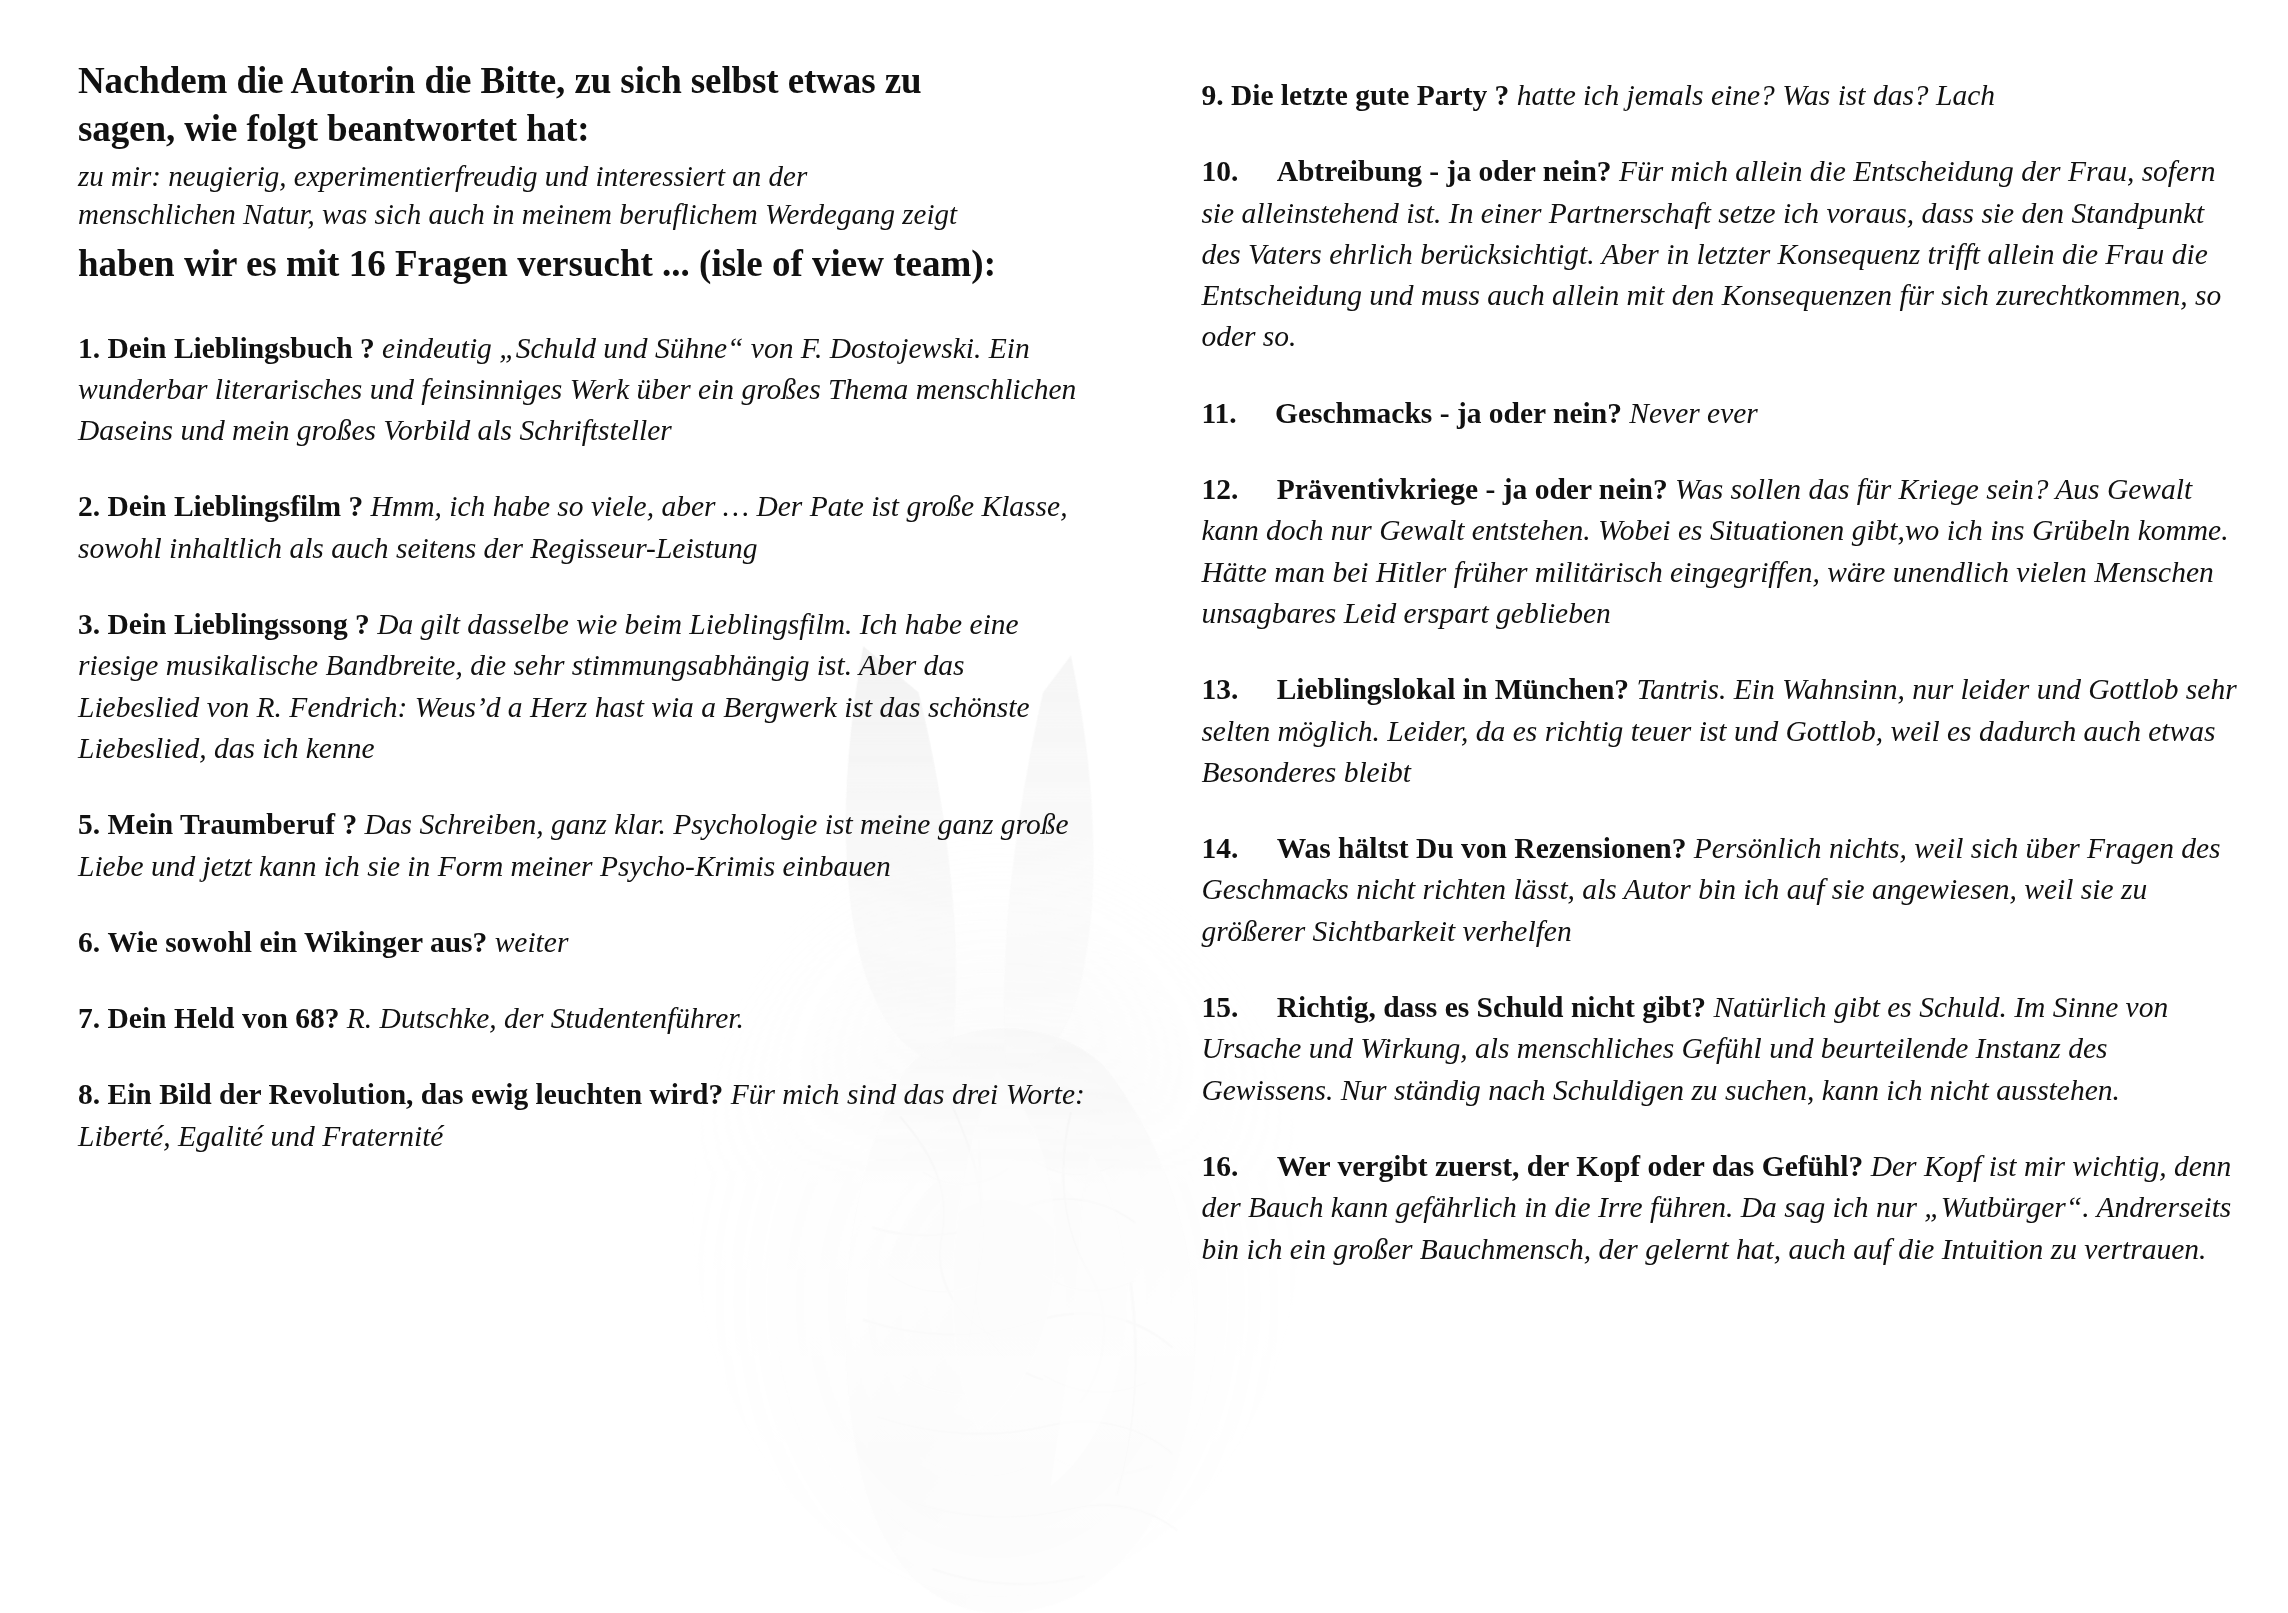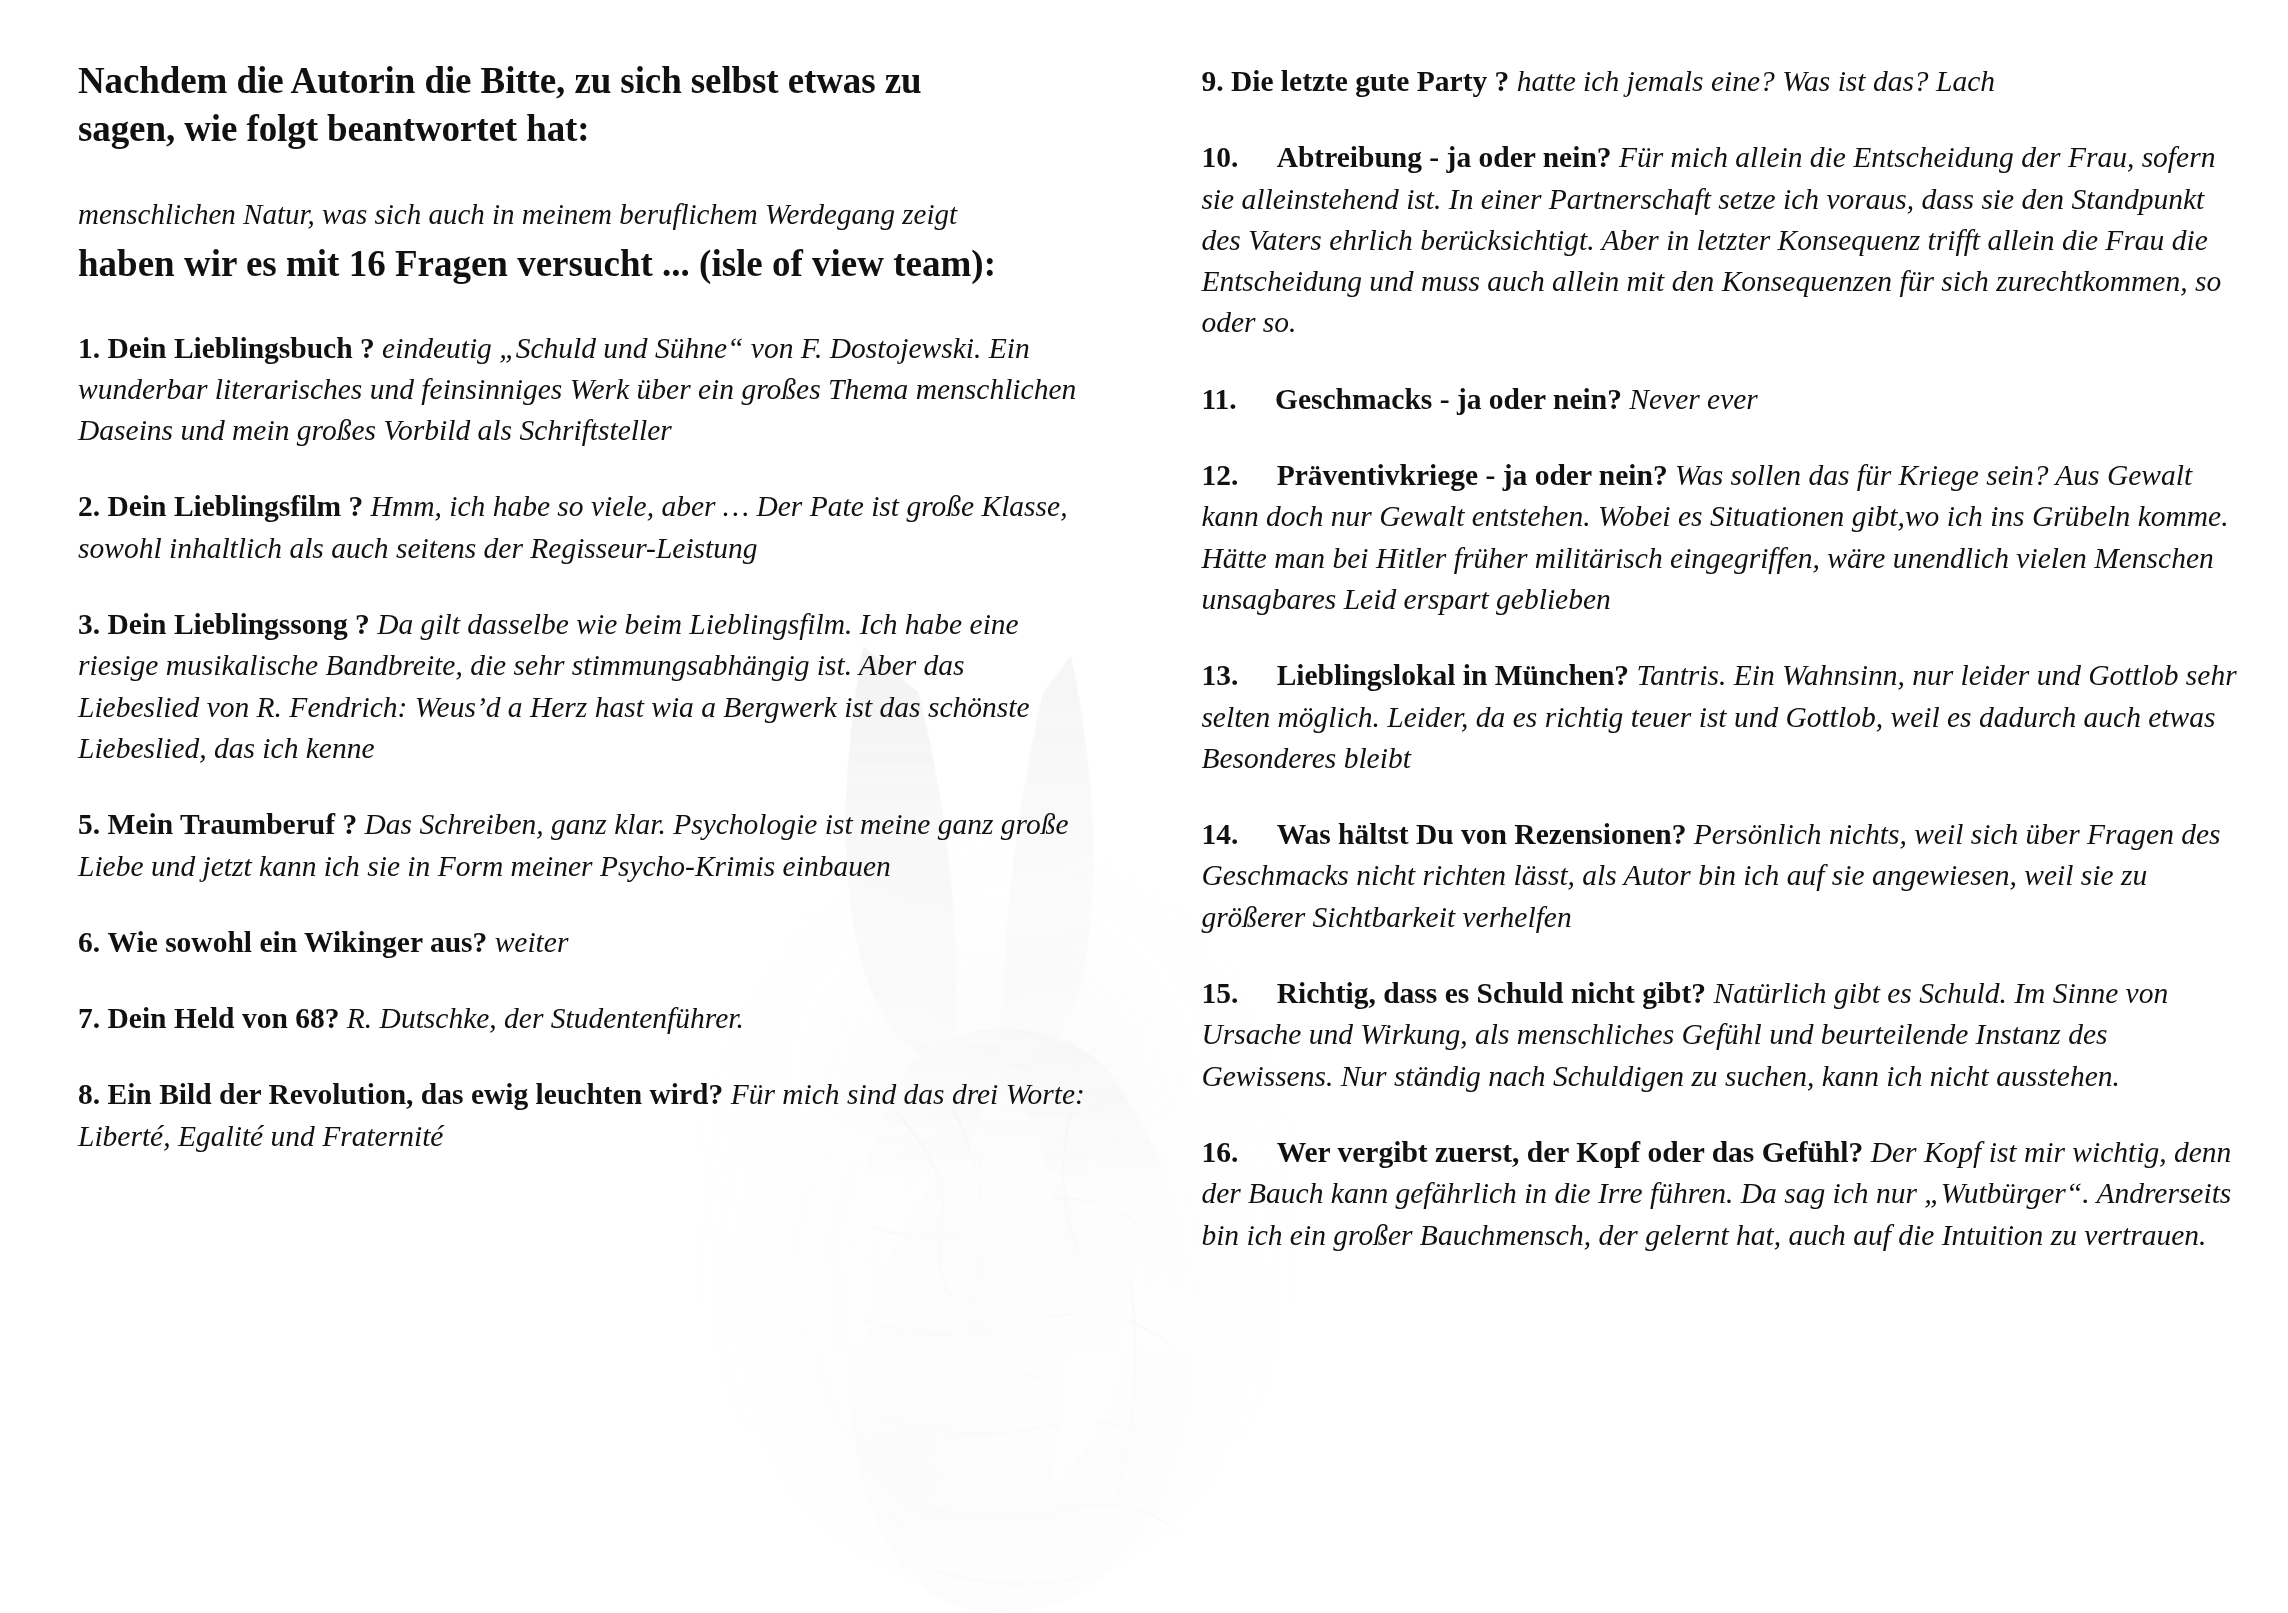--- a/index.html
+++ b/index.html
@@ -84,21 +84,21 @@
   .qa .num {
     font-weight: bold;
     white-space: pre;
   }
   .qa .a {
     font-style: italic;
   }
 
   
   #qa-list-left { margin-top: 40px; }
-  #qa-list-right { margin-top: 4px; }
+  #qa-list-right { margin-top: 18px; }
 
   
   .qa.tabbed .num { padding-right: 31px; }
 </style>
 </head>
 <body>
 
 <div id="watermark" aria-hidden="true">
   <svg viewBox="0 0 700 1060" preserveAspectRatio="none">
     <defs>
@@ -169,20 +169,21 @@
 
   <div class="column" id="col-left">
 
     <div>
       <div class="head-bold">
         <span>Nachdem die Autorin die Bitte, zu sich selbst etwas zu</span>
         <br>
         <span>sagen, wie folgt beantwortet hat:</span>
       </div>
       <div class="head-italic">
+        <span>zu mir:  neugierig, experimentierfreudig und interessiert an der</span>
         <br>
         <span>menschlichen Natur, was sich auch in meinem beruflichem Werdegang zeigt</span>
       </div>
       <div class="head-bold-2">haben wir es mit 16 Fragen versucht ... (isle of view team):</div>
     </div>
 
     <div id="qa-list-left">
 
       <p class="qa">
         <span class="num">1.</span>

